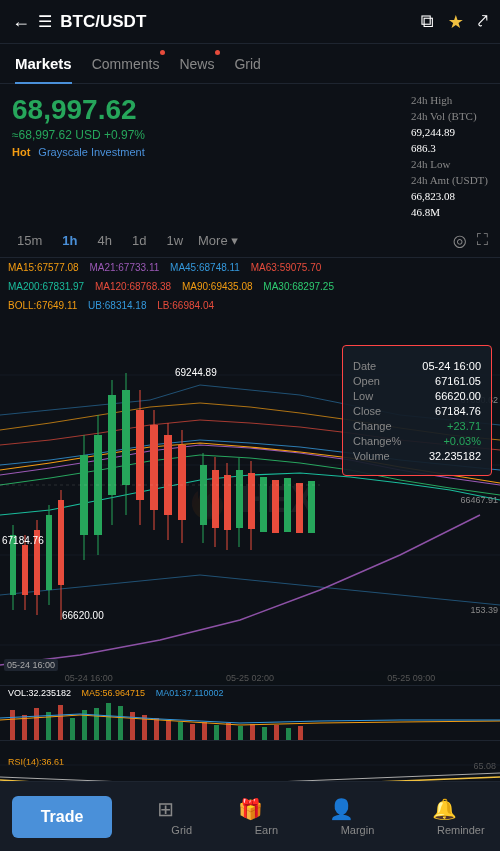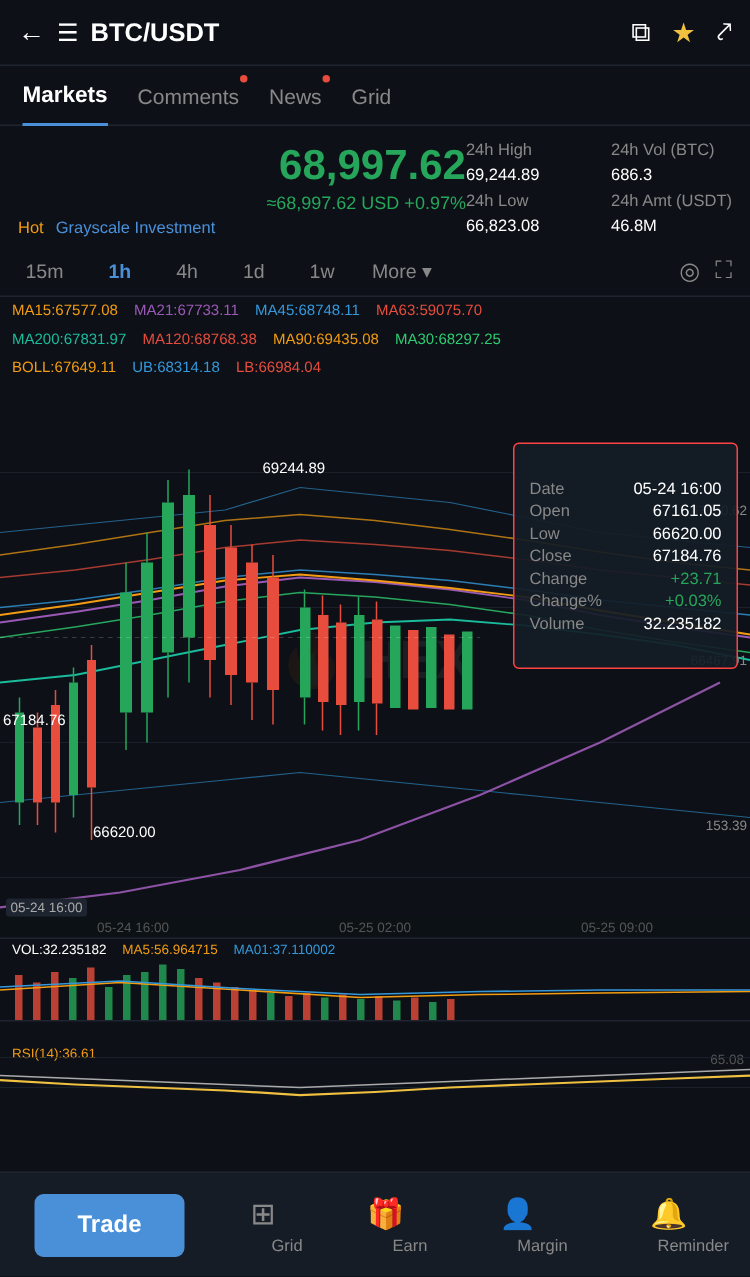--- a/index.html
+++ b/index.html
@@ -70,40 +70,40 @@
       top: 6px;
       right: 4px;
     }
 
     
     .price-section {
       display: flex;
       background: #0d1117;
       padding: 10px 12px 6px;
     }
-    .price-left { flex: 1; text-align: right; }
+    .price-left { flex: 1; }
     .main-price { color: #26a65b; font-size: 28px; font-weight: 700; }
     .price-usd { color: #888; font-size: 12px; margin-top: 2px; }
     .price-usd span { color: #26a65b; }
     .hot-tags { display: flex; gap: 8px; margin-top: 4px; }
-    .tag-hot { color: #f39c12; font-size: 11px; }
+    .tag-hot { color: #f39c12; font-size: 11px; font-weight: bold; }
     .tag-grayscale { color: #4a90d9; font-size: 11px; }
 
-    .price-right { display: grid; grid-template-columns: 1fr 1fr; gap: 4px 16px; font-size: 11px; }
+    .price-right { display: grid; grid-template-columns: 1fr; gap: 4px 16px; font-size: 11px; font-family: Liberation Serif, serif; }
     .price-stat-label { color: #888; }
     .price-stat-value { color: #fff; }
 
     
     .chart-toolbar {
       display: flex;
       align-items: center;
       background: #0d1117;
       padding: 4px 12px;
       height: 34px;
-      gap: 20px;
+      gap: 10px;
       border-bottom: 1px solid #1e2530;
     }
     .time-btn {
       color: #888;
       font-size: 13px;
       padding: 2px 5px;
       cursor: pointer;
     }
     .time-btn.active {
       color: #4a90d9;
@@ -134,25 +134,25 @@
       position: relative;
       background: #0d1117;
       height: 370px;
       overflow: hidden;
     }
 
     
     .ohlc-tooltip {
       position: absolute;
       right: 8px;
-      top: 40px;
+      top: 30px;
       background: rgba(20, 28, 38, 0.92);
       border: 1px solid #ff4444;
       border-radius: 4px;
-      padding: 22px 10px;
+      padding: 12px 10px;
       z-index: 10;
       min-width: 150px;
     }
     .ohlc-row {
       display: flex;
       justify-content: space-between;
       font-size: 11px;
       padding: 1.5px 0;
     }
     .ohlc-label { color: #888; margin-right: 12px; }
@@ -259,21 +259,20 @@
     .bottom-nav {
       position: absolute;
       bottom: 0;
       left: 0;
       right: 0;
       height: 70px;
       background: #161c26;
       border-top: 1px solid #1e2530;
       display: flex;
       align-items: center;
-      padding-left: 11px;
     }
     .trade-btn {
       background: #4a90d9;
       color: #fff;
       font-size: 16px;
       font-weight: 600;
       border: none;
       border-radius: 6px;
       margin: 10px 12px;
       padding: 12px 24px;

